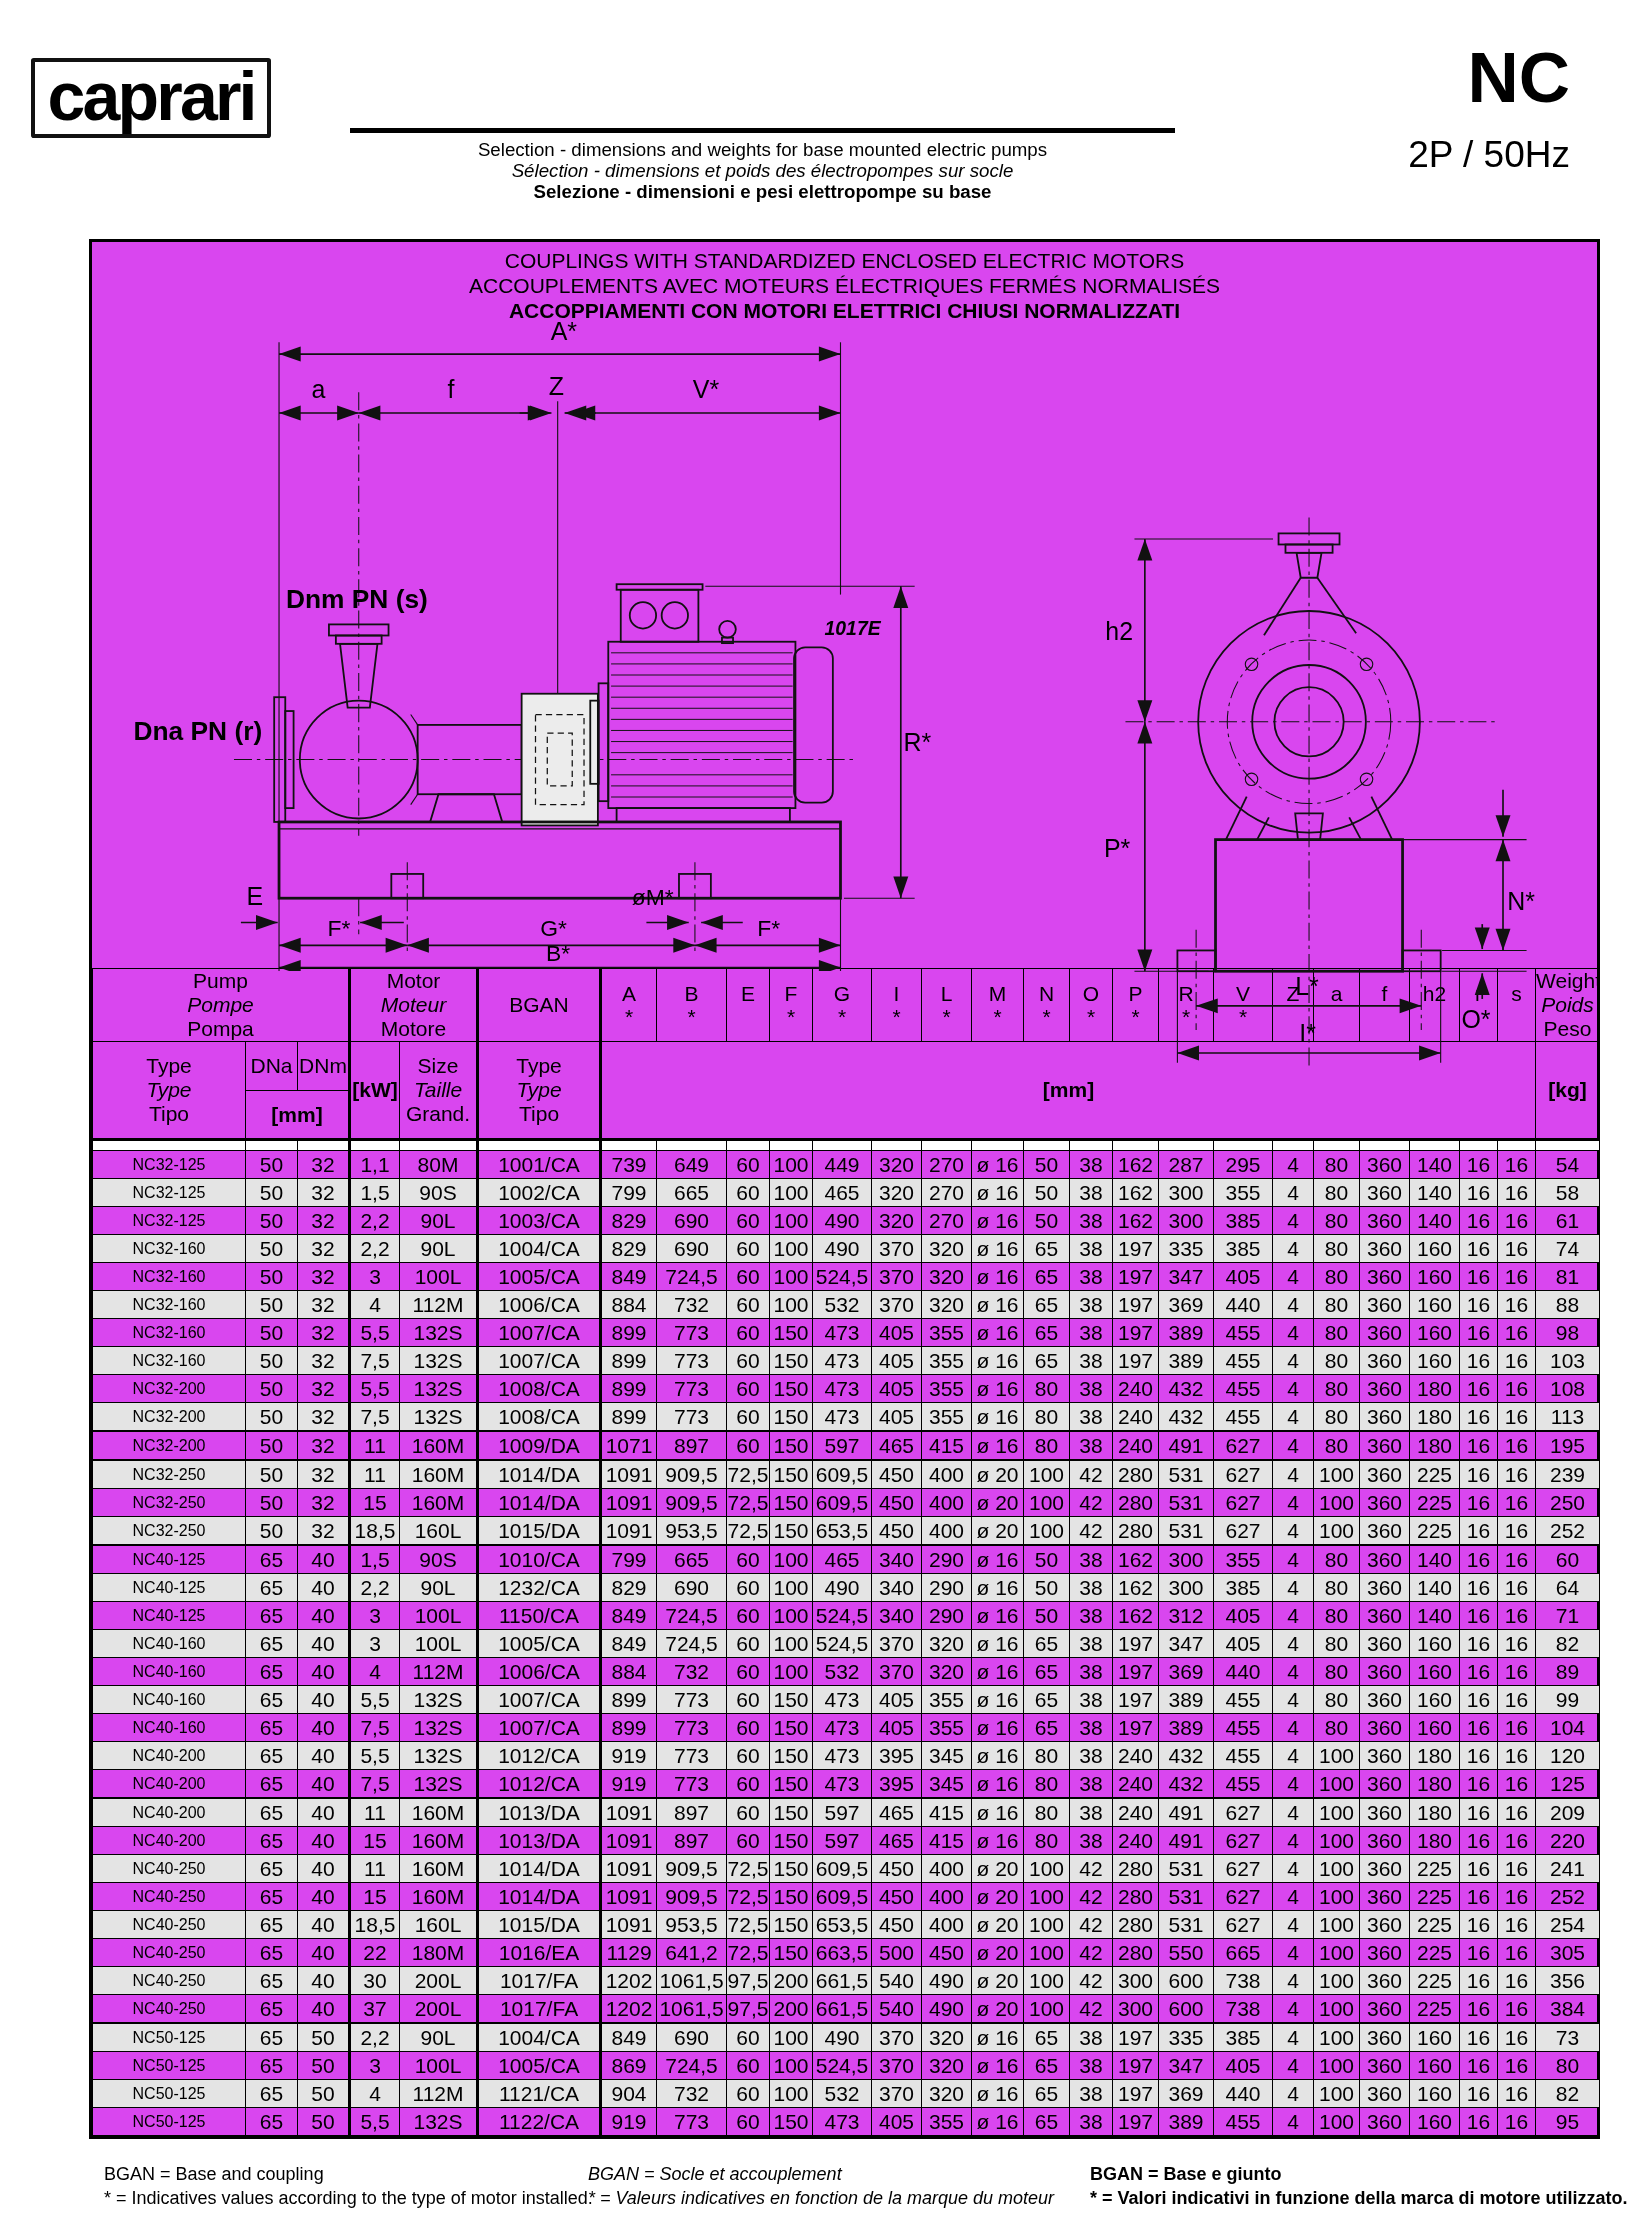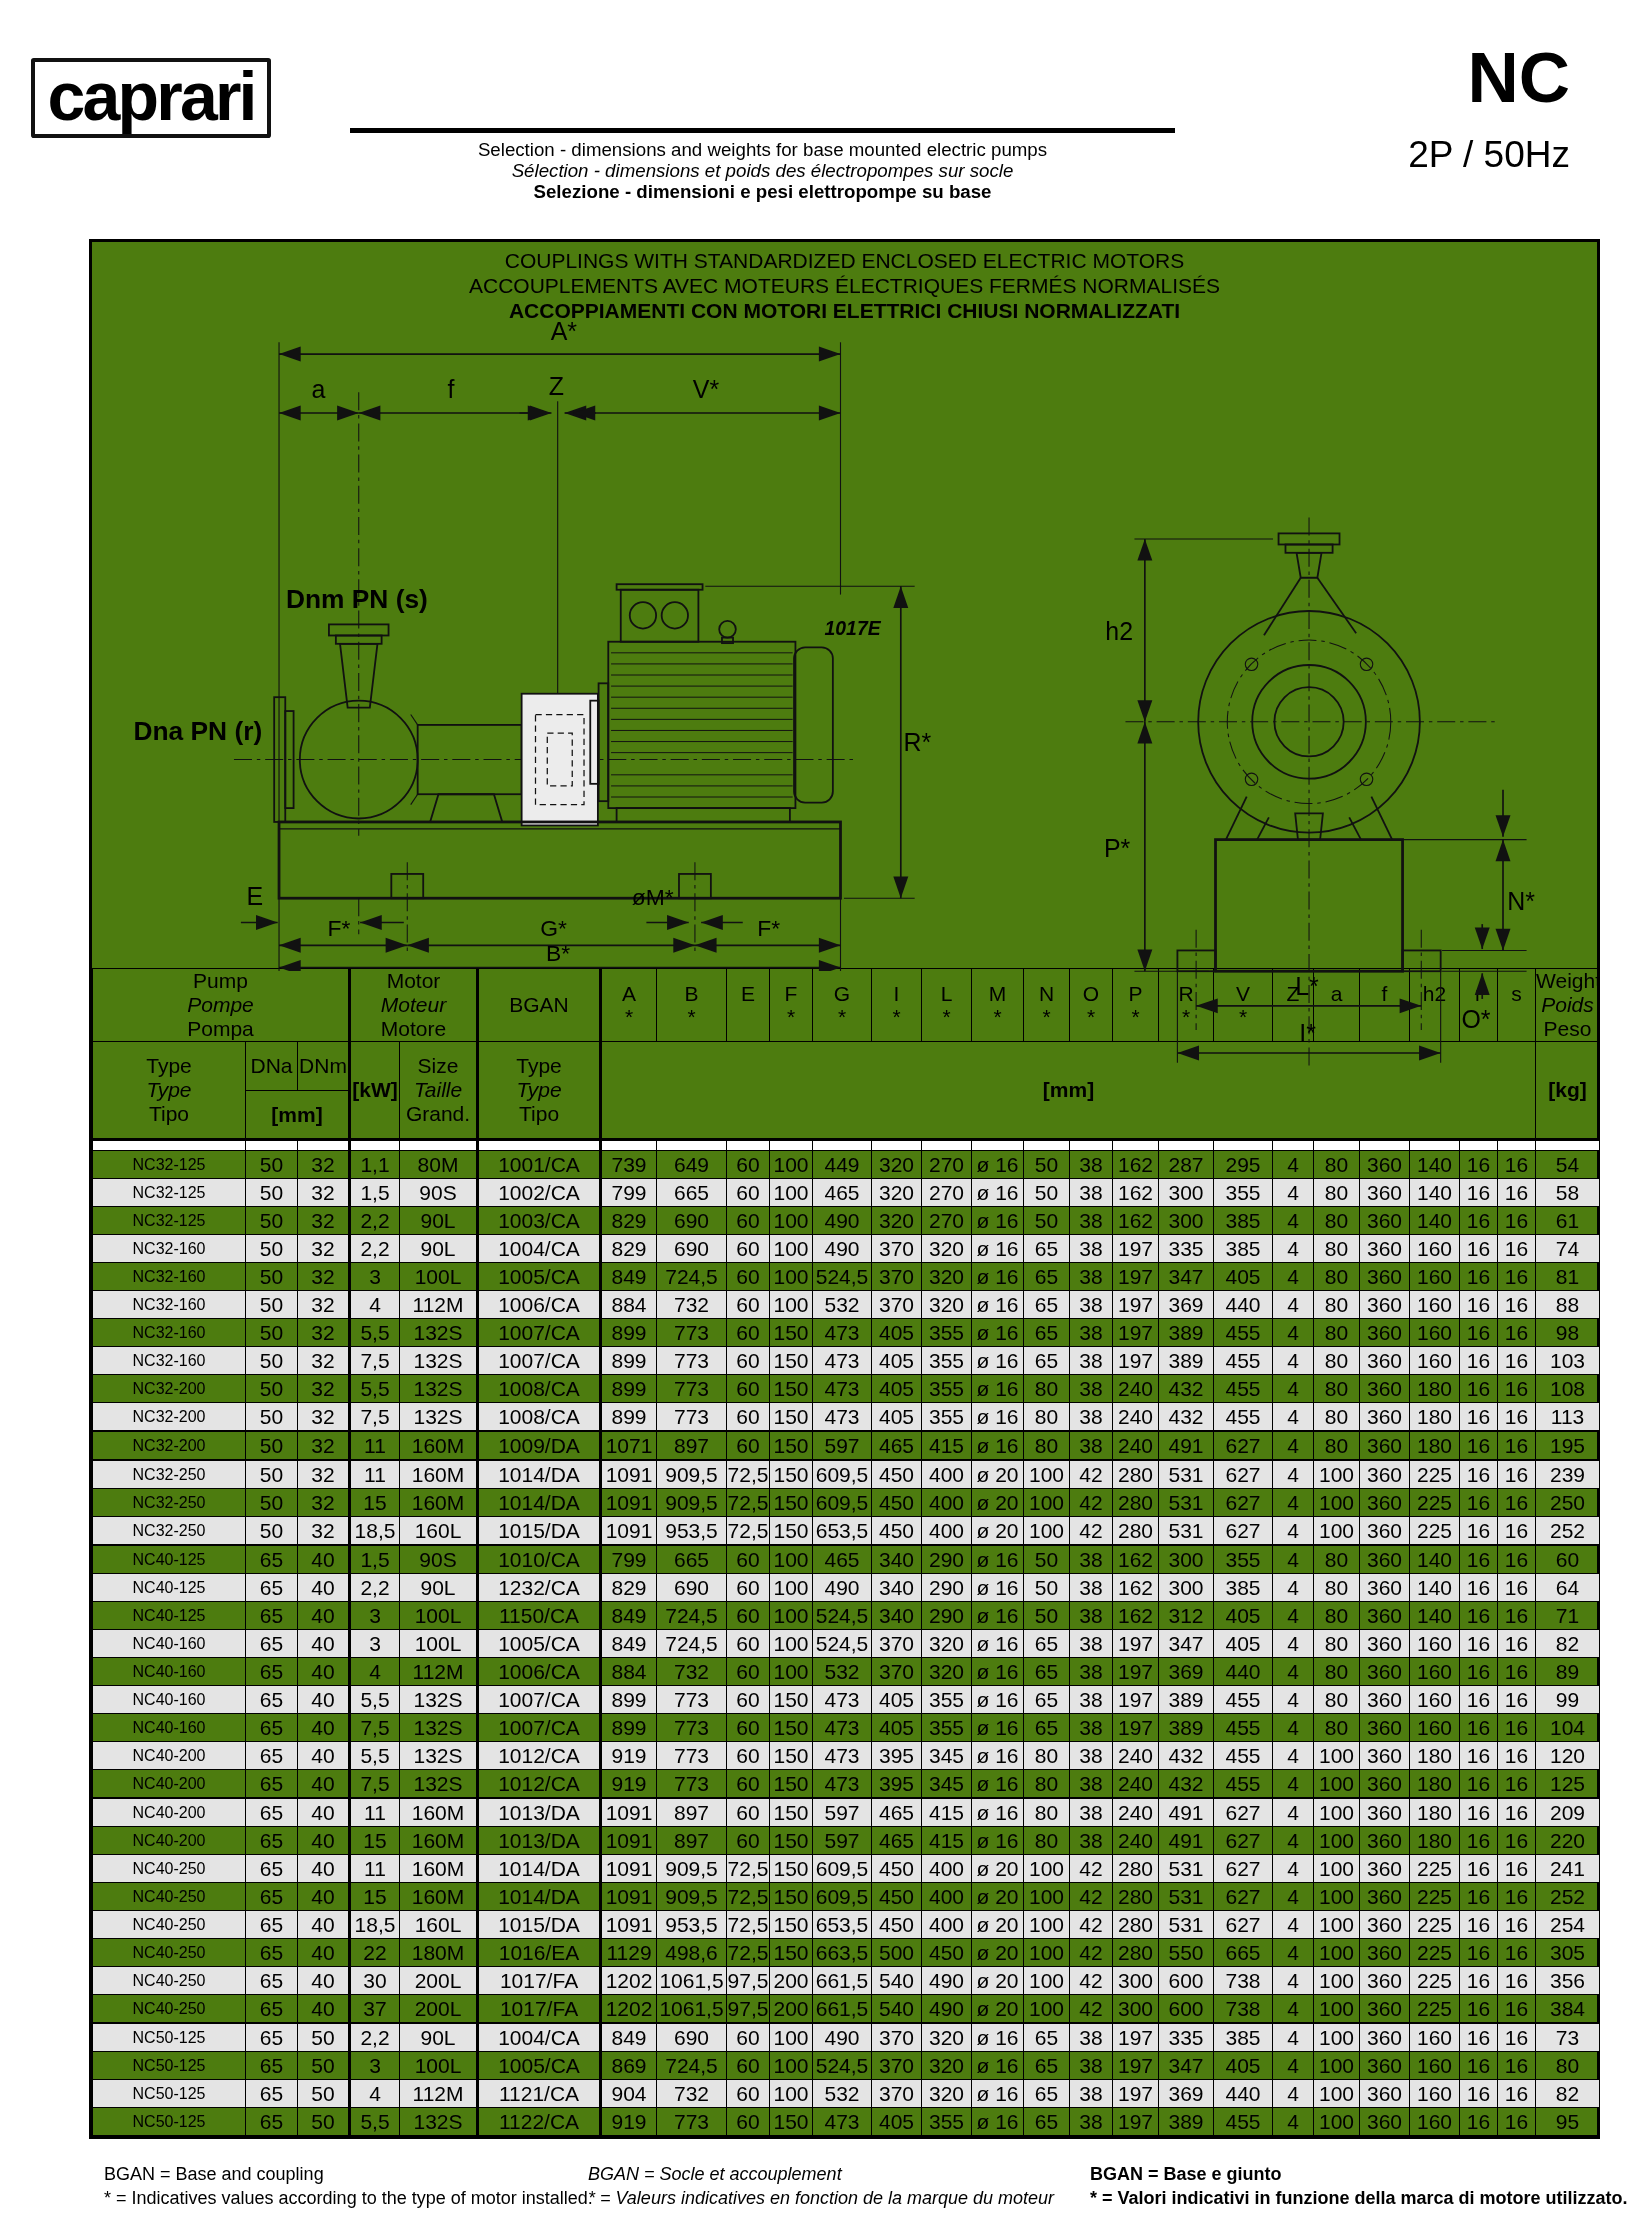--- a/index.html
+++ b/index.html
@@ -10,21 +10,21 @@
             padding:0 12.5px 4.2px 12.5px;}
   .logo-box span{font-size:68px;font-weight:bold;letter-spacing:-2.8px;line-height:1.0;}
   .top-rule{position:absolute;left:350px;top:128px;width:825px;height:4.9px;background:#000;}
   .subtitles{position:absolute;left:350px;top:140px;width:825px;text-align:center;
              font-size:18.7px;line-height:1.12;}
   .subtitles .it{font-style:italic;}
   .subtitles .bd{font-weight:bold;}
   .product{position:absolute;right:76px;top:42px;font-size:71px;font-weight:bold;line-height:1;}
   .variant{position:absolute;right:76px;top:136px;font-size:37px;font-weight:normal;line-height:1;}
   
-  .frame{position:absolute;left:89px;top:239px;width:1511px;border:3.5px solid #000;background:#4d7c0f;box-sizing:border-box;}
+  .frame{position:absolute;left:89px;top:239px;width:1511px;border:3.5px solid #000;background:#d946ef;box-sizing:border-box;}
   .frame-title{height:67px;text-align:center;padding-top:7px;font-size:21px;line-height:1.18;box-sizing:border-box;}
   .frame-title .it{}
   .frame-title .bd{font-weight:bold;}
   .drawings{position:relative;height:659px;}
   .draw-left{position:absolute;left:38px;top:0px;}
   .draw-right{position:absolute;left:995px;top:205px;}
   
   .ol{stroke:#111;stroke-width:2.6;fill:none;}
   .ol-thick{stroke:#111;stroke-width:4;fill:none;}
   .thin{stroke:#111;stroke-width:1.6;fill:none;}
@@ -1218,21 +1218,21 @@
             <td>254</td>
           </tr>
           <tr class="">
             <td>NC40-250</td>
             <td>65</td>
             <td>40</td>
             <td class="tl">22</td>
             <td>180M</td>
             <td class="tl">1016/EA</td>
             <td class="tl">1129</td>
-            <td>498,6</td>
+            <td>641,2</td>
             <td>72,5</td>
             <td>150</td>
             <td>663,5</td>
             <td>500</td>
             <td>450</td>
             <td>ø 20</td>
             <td>100</td>
             <td>42</td>
             <td>280</td>
             <td>550</td>

